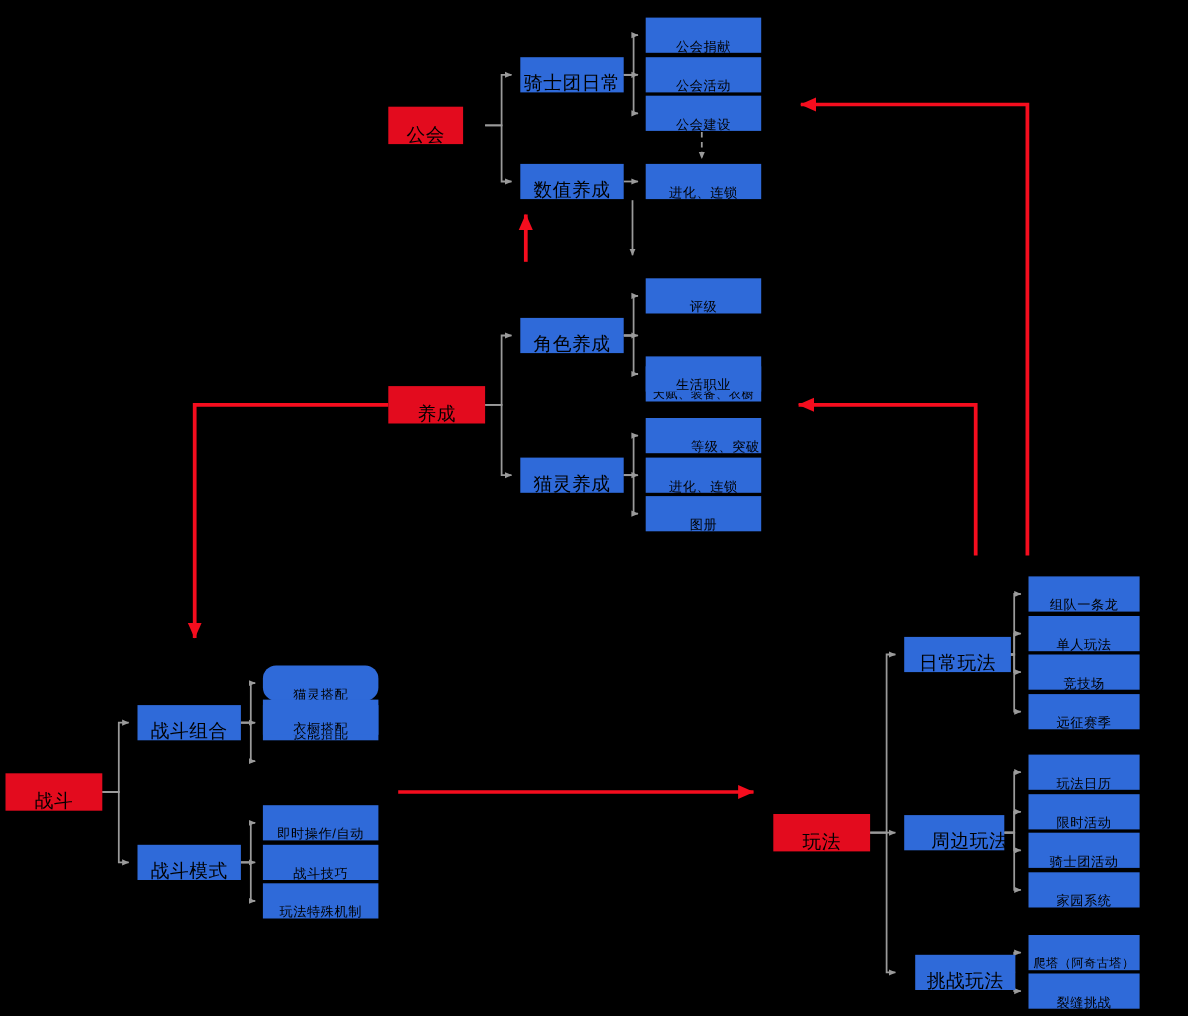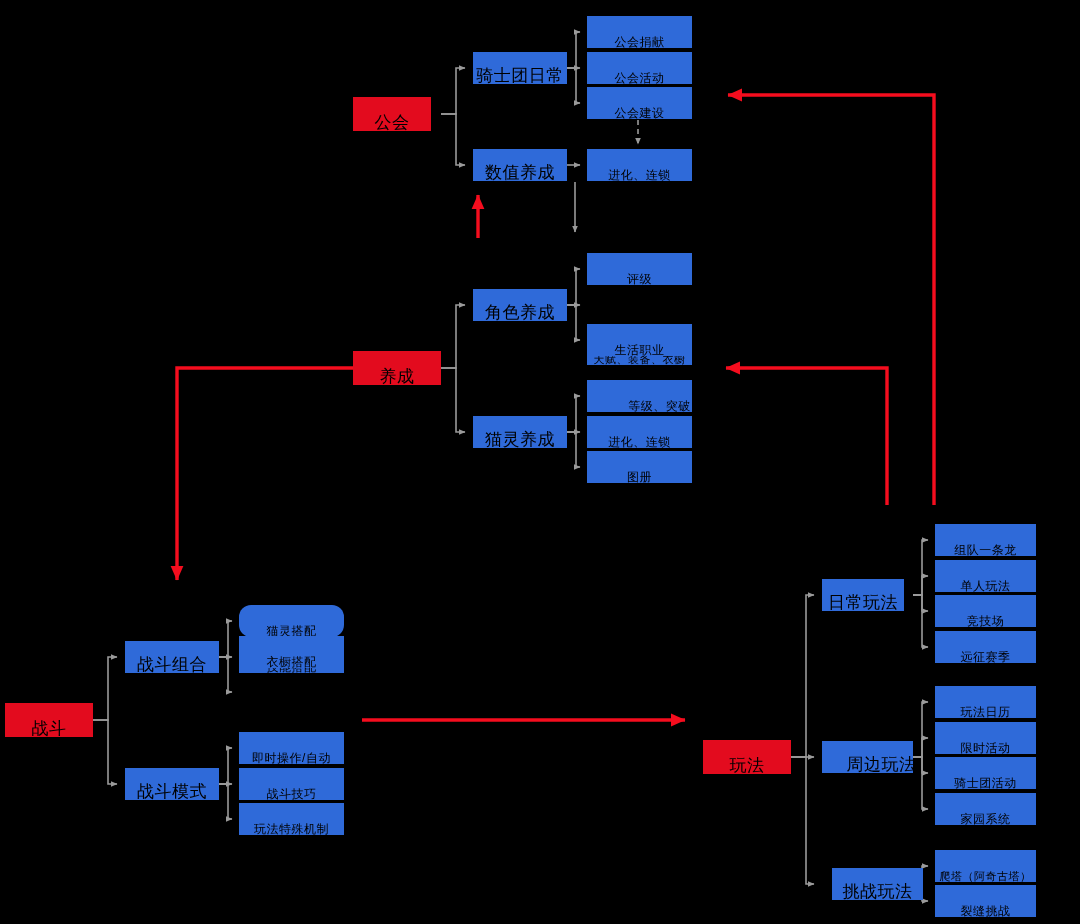--- a/index.html
+++ b/index.html
@@ -134,21 +134,21 @@
       <path d="M887,505 L887,368 L726,368" marker-end="url(#red-arrow)"></path>
     </g>
     <g stroke="#f50d1e" stroke-width="3.4" fill="none">
       <path d="M934,505 L934,95 L728,95" marker-end="url(#red-arrow)"></path>
     </g>
     <g stroke="#f50d1e" stroke-width="3.4" fill="none">
       <path d="M478,238 L478,195" marker-end="url(#red-arrow)"></path>
     </g>
   </svg>
 
-  <div class="node root" style="left:353px; top:97px; width:78px; height:34px;">
+  <div class="node root" style="left:353px; top:97px; width:68px; height:34px;">
     <span>公会</span>
   </div>
   <div class="node root" style="left:353px; top:351px; width:88px; height:34px;">
     <span>养成</span>
   </div>
   <div class="node root" style="left:5px; top:703px; width:88px; height:34px;">
     <span>战斗</span>
   </div>
   <div class="node root" style="left:703px; top:740px; width:88px; height:34px;">
     <span>玩法</span>
@@ -165,21 +165,21 @@
   </div>
   <div class="node lvl2" style="left:473px; top:416px; width:94px; height:32px;">
     <span>猫灵养成</span>
   </div>
   <div class="node lvl2" style="left:125px; top:641px; width:94px; height:32px;">
     <span>战斗组合</span>
   </div>
   <div class="node lvl2" style="left:125px; top:768px; width:94px; height:32px;">
     <span>战斗模式</span>
   </div>
-  <div class="node lvl2" style="left:822px; top:579px; width:82px; height:32px;">
+  <div class="node lvl2" style="left:822px; top:579px; width:97px; height:32px;">
     <span>日常玩法</span>
   </div>
   <div class="node lvl2" style="left:822px; top:741px; width:91px; height:32px;padding-left:28px;">
     <span>周边玩法</span>
   </div>
   <div class="node lvl2" style="left:822px; top:868px; width:91px; height:32px;margin-left:10px;">
     <span>挑战玩法</span>
   </div>
 
   <div class="node lvl3" style="left:587px; top:16px; width:105px; height:32px;">

